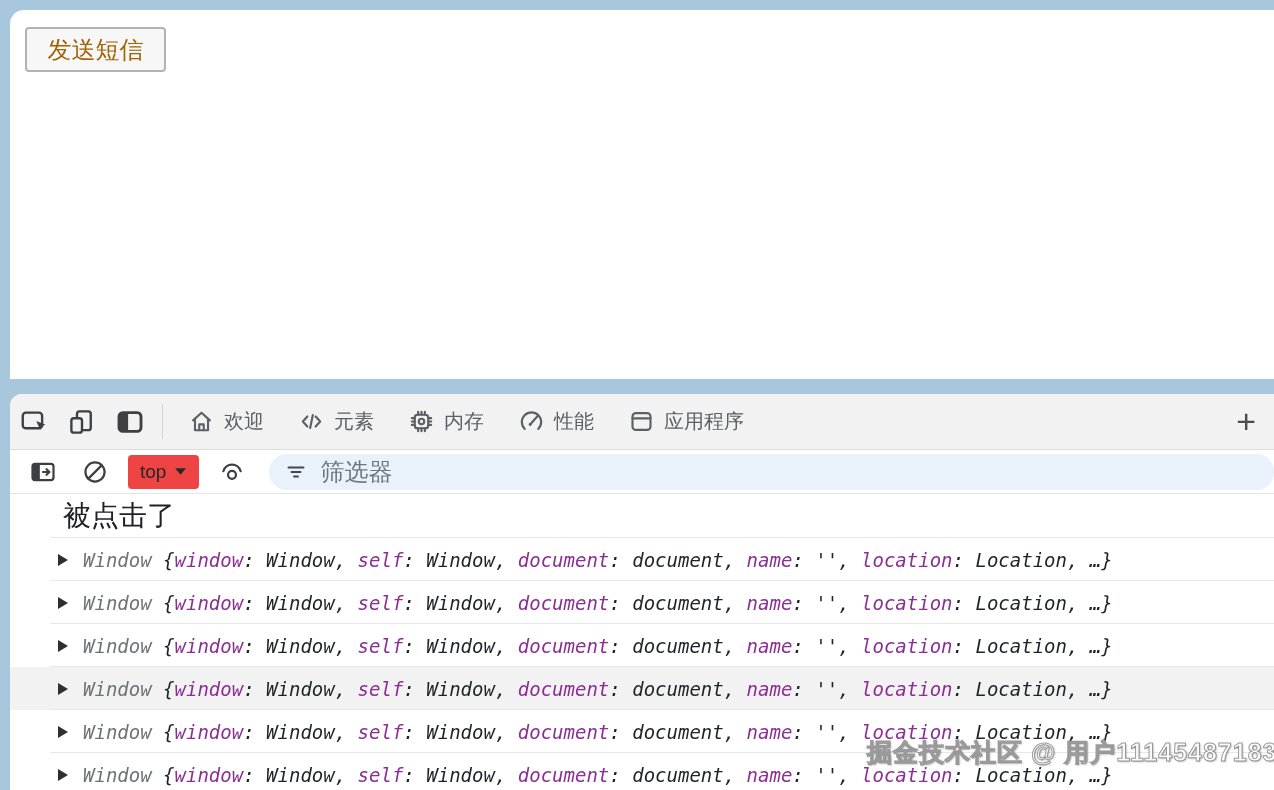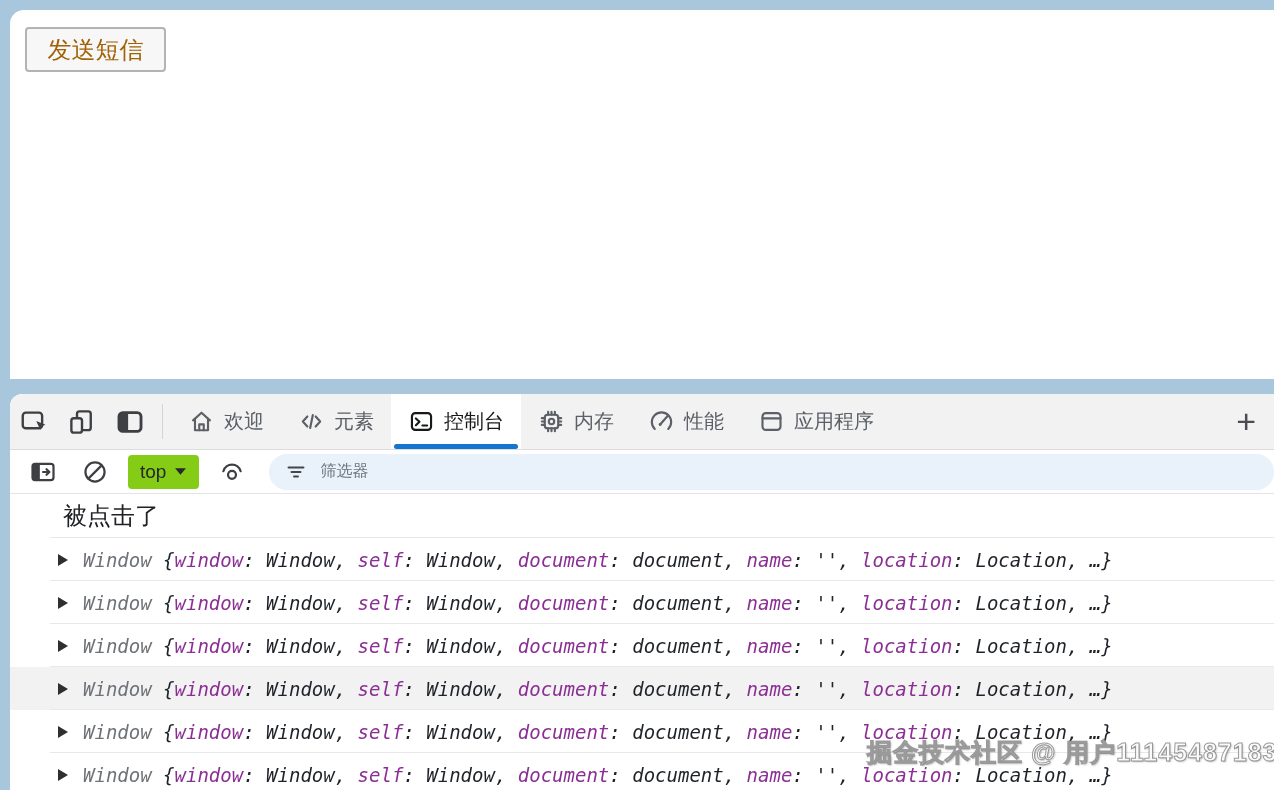--- a/index.html
+++ b/index.html
@@ -32,33 +32,33 @@
   .tab.active::after { content:""; position:absolute; left:3px; right:3px; bottom:0;
                        height:5px; border-radius:3px; background:#1574cf; }
   .more-tab { margin-left:auto; display:flex; align-items:center; justify-content:center;
               padding:0 18px; font-size:34px; font-weight:300; color:#4a4c4f; cursor:pointer; }
 
   
   .ctoolbar { height:45px; background:#ffffff; border-top:1px solid #dcdcdc;
               border-bottom:1px solid #e4e4e4; display:flex; align-items:center;
               padding-left:10px; gap:6px; }
   .ctoolbar .tool-ic svg { width:28px; height:28px; }
-  .ctx-select { display:flex; align-items:center; gap:8px; background:#84cc16;
+  .ctx-select { display:flex; align-items:center; gap:8px; background:#ef4444;
                 border-radius:4px; height:34px; padding:0 12px; font-size:19px;
                 color:#26282b; cursor:pointer; margin:0 4px; }
   .ctx-select svg { width:13px; height:9px; }
   .filter-pill { flex:1; display:flex; align-items:center; gap:12px; height:36px;
                  background:#e9f1fa; border-radius:18px; margin-left:8px; margin-right:0;
-                 padding-left:15px; color:#6e7680; font-size:16px; cursor:text; }
+                 padding-left:15px; color:#6e7680; font-size:24px; cursor:text; }
   .filter-pill svg { width:24px; height:24px; color:#43464a; }
 
   
   .console-out { position:relative; }
   .log-row { height:44px; display:flex; align-items:center; padding-left:53px;
-             font-size:24px; color:#202124; position:relative; }
+             font-size:28px; color:#202124; position:relative; }
   .crow { height:43px; display:flex; align-items:center; padding-left:48px;
           font:italic 19px "DejaVu Sans Mono", monospace; position:relative;
           white-space:nowrap; cursor:default; }
   .crow.hl { background:#f2f2f2; }
   .log-row::after, .crow::after { content:""; position:absolute; left:40px; right:0;
           bottom:0; height:1px; background:#e8e8e8; }
   .tri { width:0; height:0; border-left:10px solid #2e2f31; border-top:6px solid transparent;
          border-bottom:6px solid transparent; margin-right:15px; flex:none; cursor:pointer; }
   .seg-class { color:#6e7277; }
   .seg-key   { color:#8b2f94; }
@@ -115,27 +115,20 @@
         <span>欢迎</span>
       </div>
 
       <div class="tab">
         <svg viewBox="0 0 24 24">
           <path d="M8.3 7.5 4.3 12 8.3 16.5 M15.7 7.5 19.7 12 15.7 16.5 M13.2 6.2 10.8 17.8"></path>
         </svg>
         <span>元素</span>
       </div>
 
-      <div class="tab active">
-        <svg viewBox="0 0 24 24">
-          <rect x="3.5" y="4.5" width="17" height="15" rx="3"></rect>
-          <path d="M7 9.3 l3.2 3 -3.2 3 M12.8 15.6 H17"></path>
-        </svg>
-        <span>控制台</span>
-      </div>
 
 
 
       <div class="tab">
         <svg viewBox="0 0 24 24">
           <rect x="6" y="6" width="12" height="12" rx="2.5"></rect>
           <circle cx="12" cy="12" r="2.4"></circle>
           <path d="M9 6 V3.4 M12 6 V3.4 M15 6 V3.4 M9 18 V20.6 M12 18 V20.6 M15 18 V20.6
                    M6 9 H3.4 M6 12 H3.4 M6 15 H3.4 M18 9 H20.6 M18 12 H20.6 M18 15 H20.6"></path>
         </svg>

